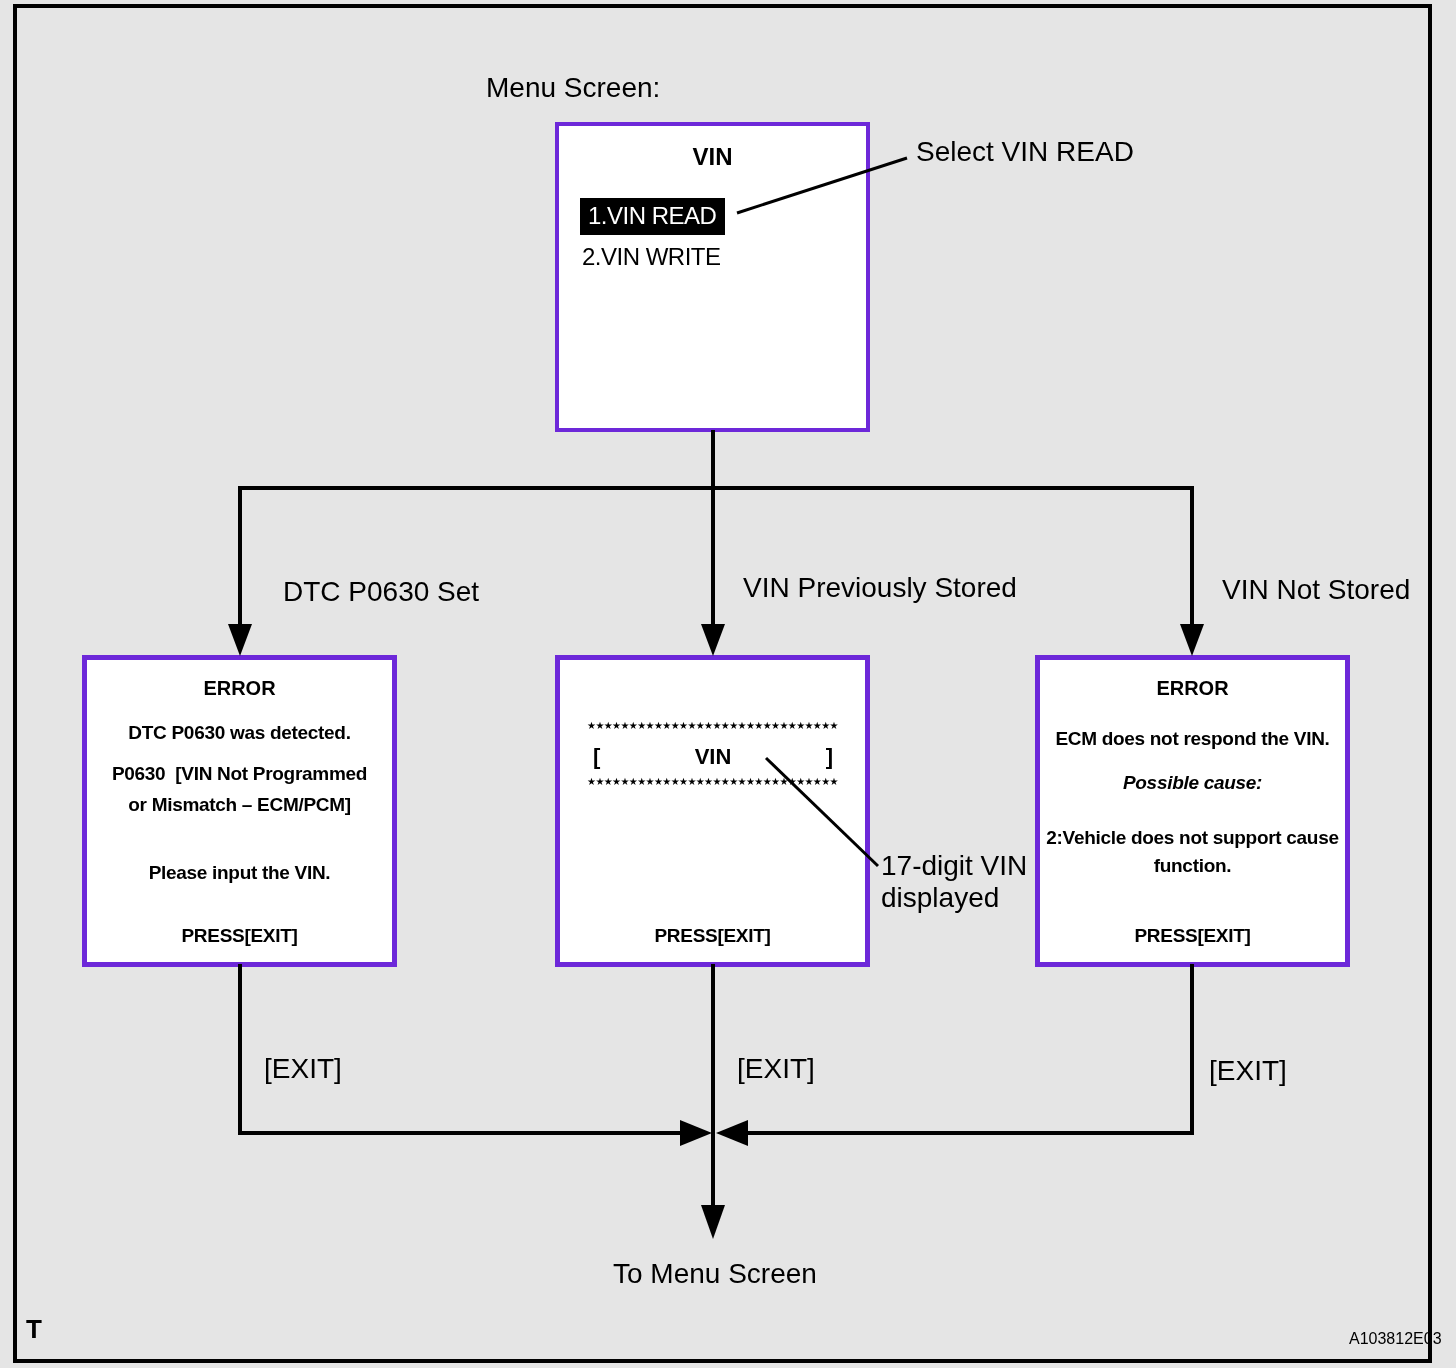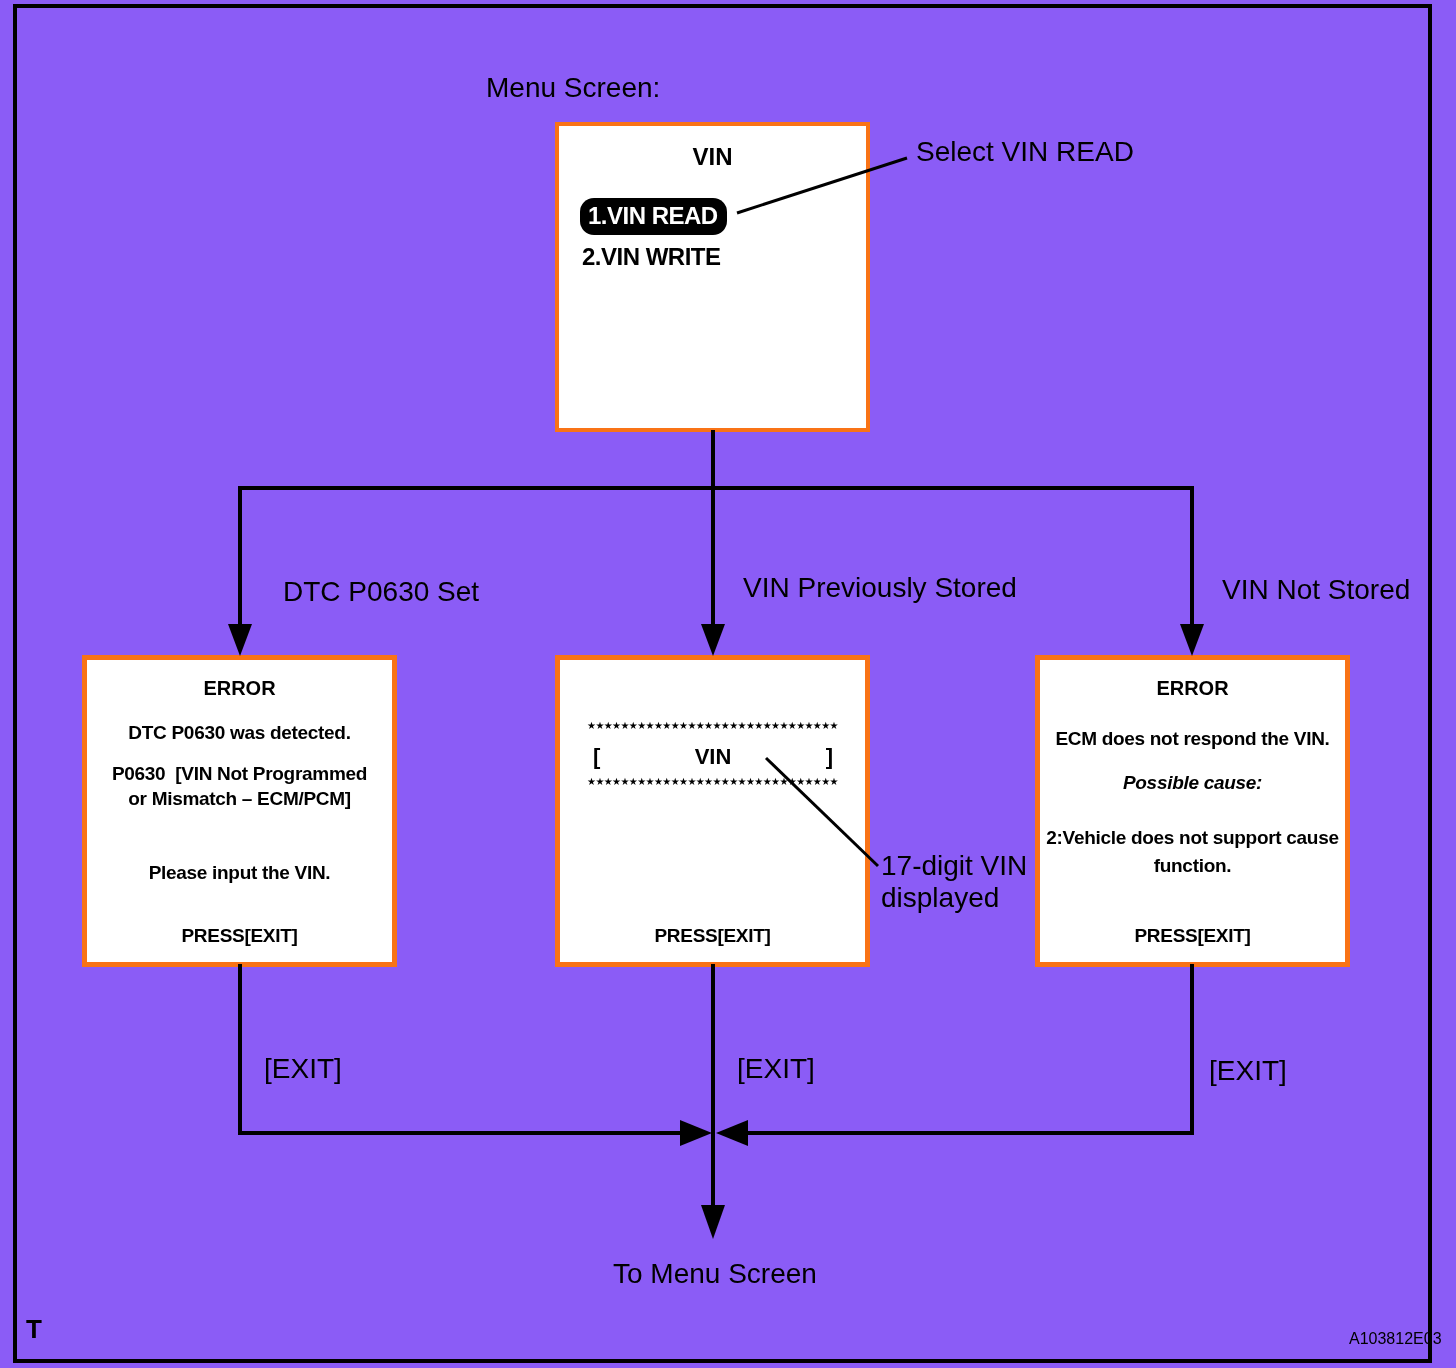--- a/index.html
+++ b/index.html
@@ -1,49 +1,49 @@
 <!DOCTYPE html>
 <html><head>
 <meta charset="utf-8">
 <style>
   html,body { margin:0; padding:0; background:#fff; }
   .canvas {
     position:relative; width:1456px; height:1368px;
-    background:#8b5cf6; color:#000;
+    background:#e5e5e5; color:#000;
     font-family:"Liberation Sans", sans-serif;
     overflow:hidden;
   }
   .frame {
     position:absolute; left:13px; top:4px; width:1419px; height:1359px;
     border:4px solid #000; box-sizing:border-box;
   }
   svg.connectors { position:absolute; left:0; top:0; z-index:6; pointer-events:none; }
 
   
   .screen {
-    position:absolute; background:#fff; border:5px solid #f97316;
+    position:absolute; background:#fff; border:5px solid #6d28d9;
     box-sizing:border-box; z-index:3;
   }
   .menu-box { left:555px; top:122px; width:315px; height:310px; border-width:4px; }
   .box-left  { left:82px;   top:655px; width:315px; height:312px; }
   .box-mid   { left:555px;  top:655px; width:315px; height:312px; }
   .box-right { left:1035px; top:655px; width:315px; height:312px; }
 
   .box-line {
     position:absolute; left:0; width:100%; text-align:center;
     font-weight:bold; font-size:19px; letter-spacing:-0.3px;
     line-height:25px; white-space:pre-wrap;
   }
   .box-title { font-size:20px; letter-spacing:0; }
   .lh28 { line-height:28px; }
 
   .menu-title { position:absolute; top:17px; left:0; width:100%; text-align:center;
     font-weight:bold; font-size:24px; }
   .menu-items { position:absolute; left:21px; top:72px; }
-  .menu-item { font-weight:bold; font-size:24px; letter-spacing:-0.5px; white-space:nowrap;border-radius:14px; }
+  .menu-item { font-weight:normal; font-size:24px; letter-spacing:-0.5px; white-space:nowrap; }
   .menu-item.highlight { display:inline-block; background:#000; color:#fff; padding:4px 9px 5px 8px; }
   .menu-item.plain { margin-top:8px; padding-left:2px; }
 
   .stars {
     position:absolute; left:0; width:100%; text-align:center;
     font-family:"DejaVu Sans", sans-serif; font-size:10px; letter-spacing:-0.6px;
   }
   .vin-row {
     position:absolute; left:33px; top:84px; width:240px;
     display:flex; justify-content:space-between;
@@ -104,21 +104,21 @@
   <div class="ann" style="left:916px; top:136px;">Select VIN READ</div>
 
   <div class="ann" style="left:283px; top:576px;">DTC P0630 Set</div>
   <div class="ann" style="left:743px; top:572px;">VIN Previously Stored</div>
   <div class="ann" style="left:1222px; top:574px;">VIN Not Stored</div>
 
   <div class="screen box-left">
     <div class="box-line box-title" style="top:16px;">ERROR</div>
     <div class="box-line" style="top:60px;">DTC P0630 was detected.</div>
     <div class="box-line" style="top:101px;">P0630  [VIN Not Programmed</div>
-    <div class="box-line" style="top:126px;">or Mismatch – ECM/PCM]</div>
+    <div class="box-line" style="top:132px;">or Mismatch – ECM/PCM]</div>
     <div class="box-line" style="top:200px;">Please input the VIN.</div>
     <div class="box-line" style="top:263px;">PRESS[EXIT]</div>
   </div>
 
   <div class="screen box-mid">
     <div class="stars" style="top:60px;">★★★★★★★★★★★★★★★★★★★★★★★★★★★★★★</div>
     <div class="vin-row">
       <span>[</span>
       <span>VIN</span>
       <span>]</span>

